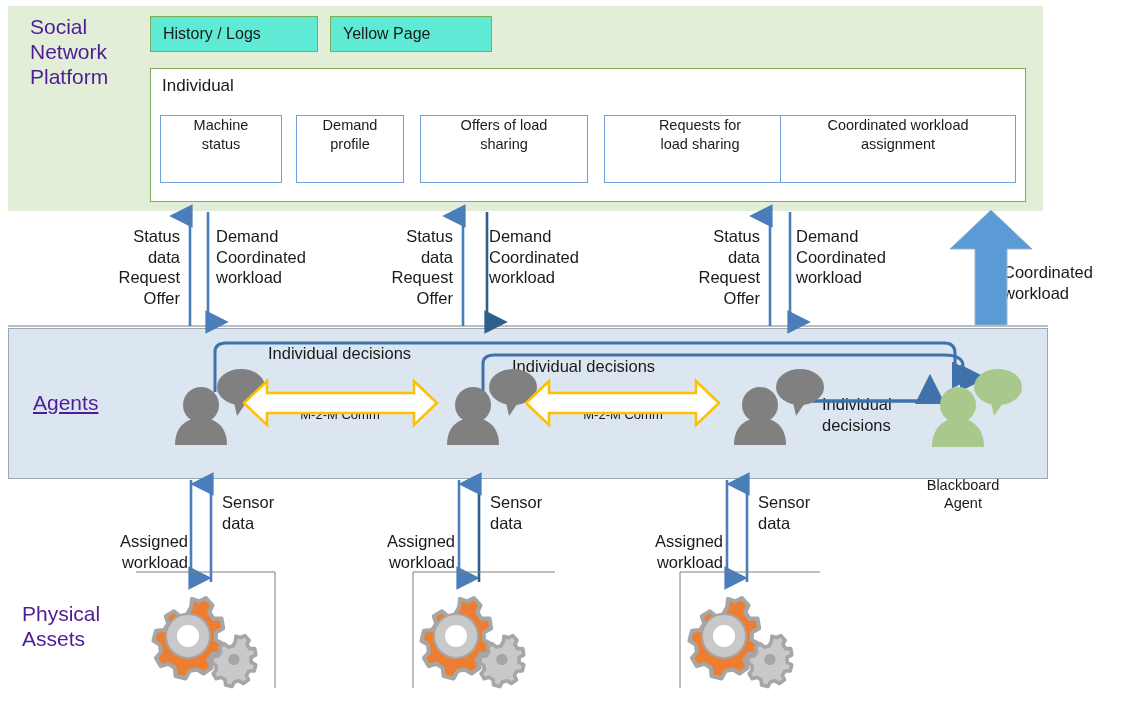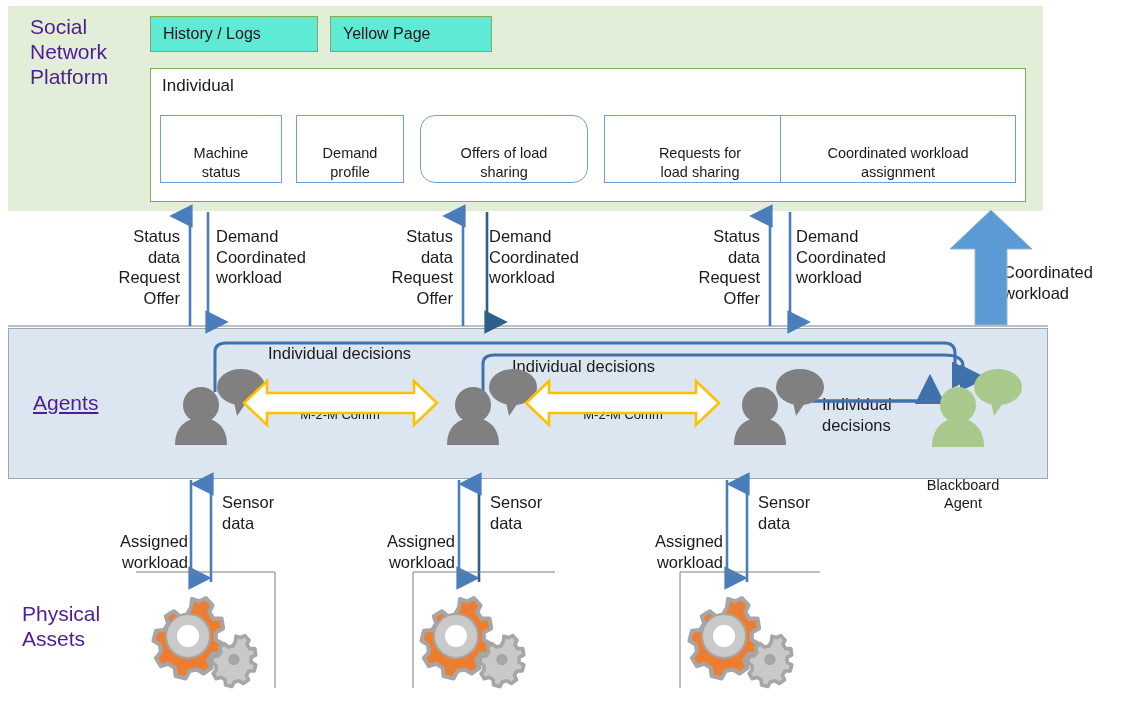--- a/index.html
+++ b/index.html
@@ -20,25 +20,25 @@
   .tab{background:#5eead4;border:1.6px solid #7fab5a;box-sizing:border-box;
        font-size:16px;display:flex;align-items:center;padding-left:12px;}
   #tab-history{left:150px;top:16px;width:168px;height:36px;}
   #tab-yellow{left:330px;top:16px;width:162px;height:36px;}
 
   
   #blackboard{left:150px;top:68px;width:876px;height:134px;background:#ffffff;
               border:1.6px solid #7fab5a;box-sizing:border-box;}
   #blackboard-label{left:162px;top:76px;font-size:17px;}
   .bb-box{background:#ffffff;border:1.4px solid #6f9fd8;box-sizing:border-box;
-          display:flex;align-items:flex-end;justify-content:center;text-align:center;
+          display:flex;align-items:flex-start;justify-content:center;text-align:center;
           font-size:14.5px;line-height:19px;top:115px;height:68px;}
   .bb-0{left:160px;width:122px;}
   .bb-1{left:296px;width:108px;}
-  .bb-2{left:420px;width:168px;border-radius:15px;}
+  .bb-2{left:420px;width:168px;}
   .bb-3{left:604px;width:192px;}
   .bb-4{left:780px;width:236px;}
 
   
   .lbl{font-size:16.5px;line-height:20.5px;white-space:pre-line;}
   .lbl-r{text-align:right;}
   .lbl-l{text-align:left;}
 
   
   #overlay{left:0;top:0;width:1123px;height:707px;pointer-events:none;}

